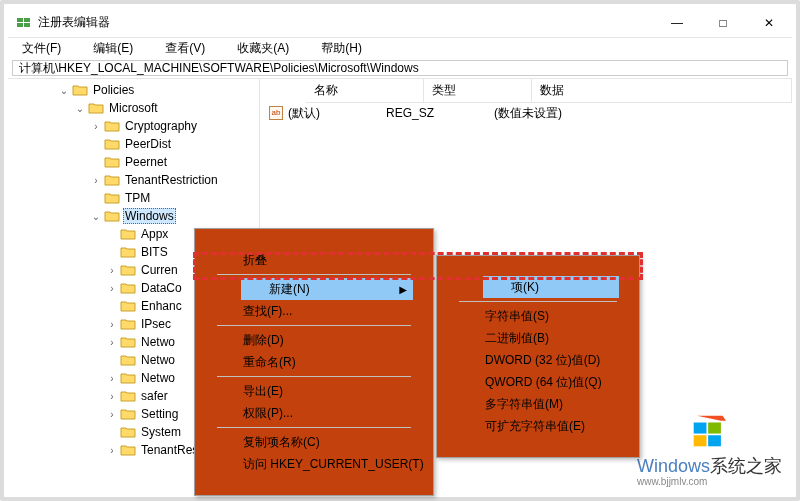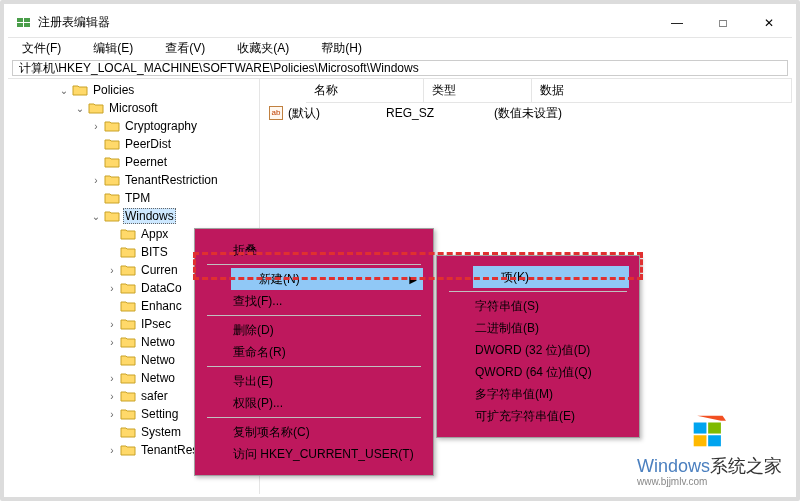--- a/index.html
+++ b/index.html
@@ -40,21 +40,21 @@
 .values-header .col { padding: 3px 8px; border-right: 1px solid #e5e5e5; }
 .values-row { display: flex; height: 20px; align-items: center; }
 .values-row .col { padding: 0 8px; }
 .col1 { width: 118px; display: flex; align-items: center; }
 .col2 { width: 108px; }
 .col3 { flex: 1; }
 .string-icon { width: 16px; height: 16px; margin-right: 4px; display: inline-flex; align-items: center; justify-content: center; }
 .string-icon .box { width: 14px; height: 14px; border: 1px solid #c08040; background: #fff8f0; font-size: 8px; color: #c04000; display: flex; align-items: center; justify-content: center; line-height: 1; }
 
 
-.context-menu { position: absolute; background: #be185d; border: 1px solid #a0a0a0; box-shadow: 2px 2px 4px rgba(0,0,0,0.25); padding: 10px; z-index: 10; }
+.context-menu { position: absolute; background: #c2410c; border: 1px solid #a0a0a0; box-shadow: 2px 2px 4px rgba(0,0,0,0.25); padding: 20px; z-index: 10; }
 .context-menu .item { height: 22px; display: flex; align-items: center; padding: 0 20px 0 28px; position: relative; white-space: nowrap; }
 .context-menu .item.hover { background: #90c8f6; margin-left: 26px; }
 .context-menu .sep { height: 1px; background: #c0c0c0; margin: 3px 2px; }
 .context-menu .arrow { position: absolute; right: 6px; font-size: 10px; }
 
 .highlight-box { position: absolute; border: 3px dashed #e03030; pointer-events: none; z-index: 20; }
 
 
 .watermark { position: absolute; right: 14px; bottom: 10px; display: flex; align-items: center; gap: 6px; flex-direction: column; }
 .watermark .winlogo { width: 34px; height: 34px; }

